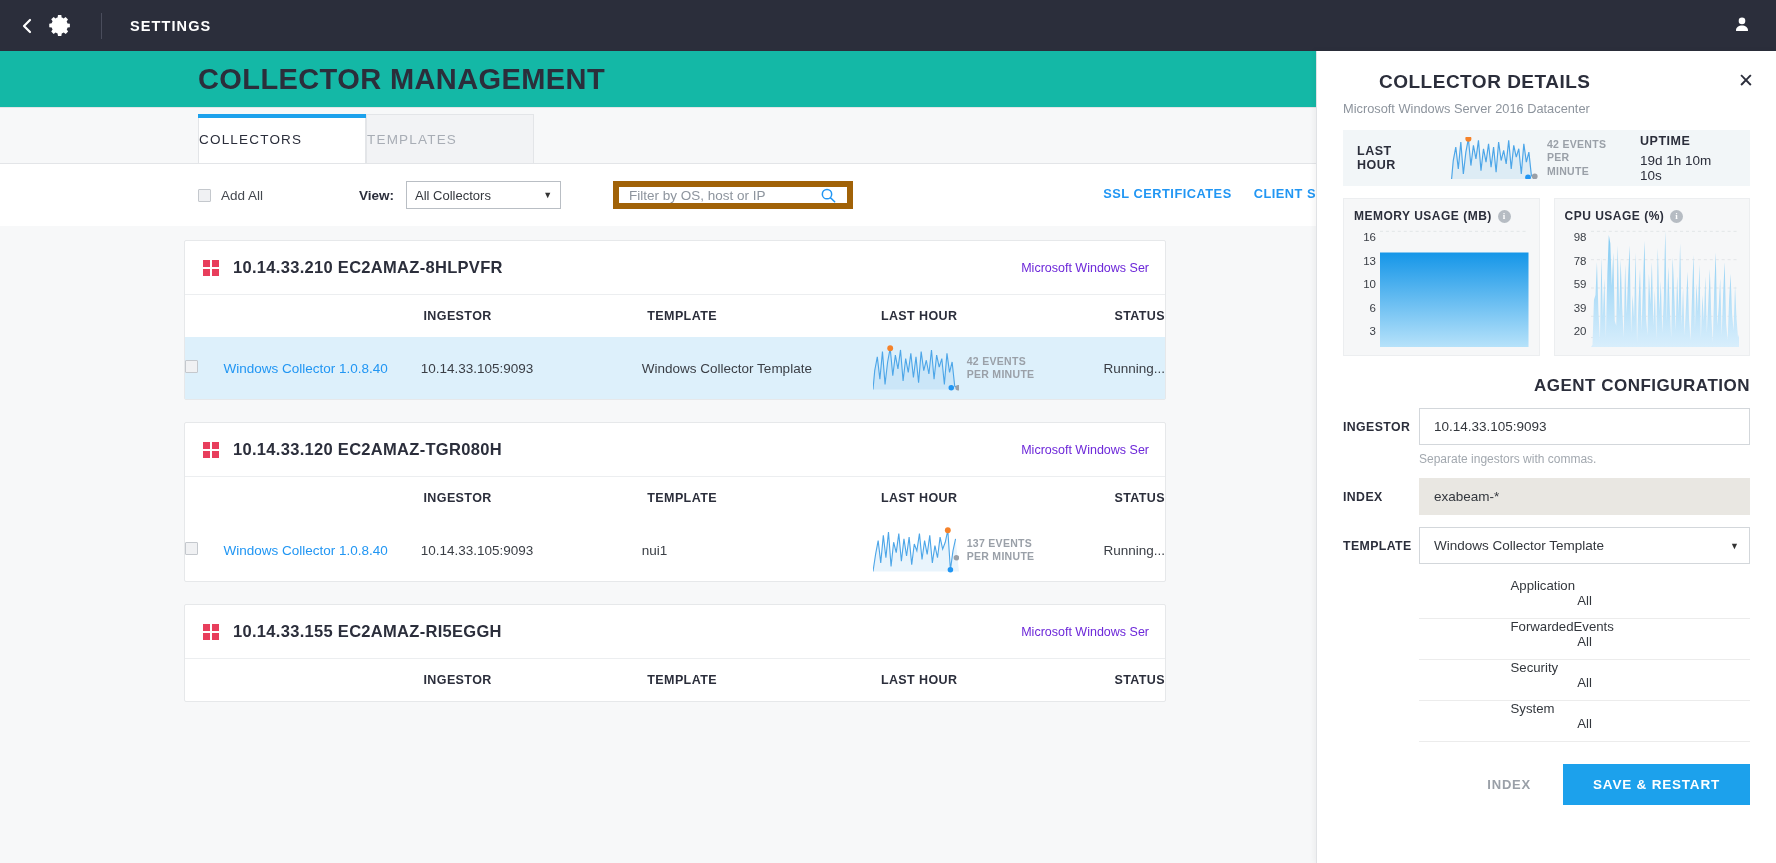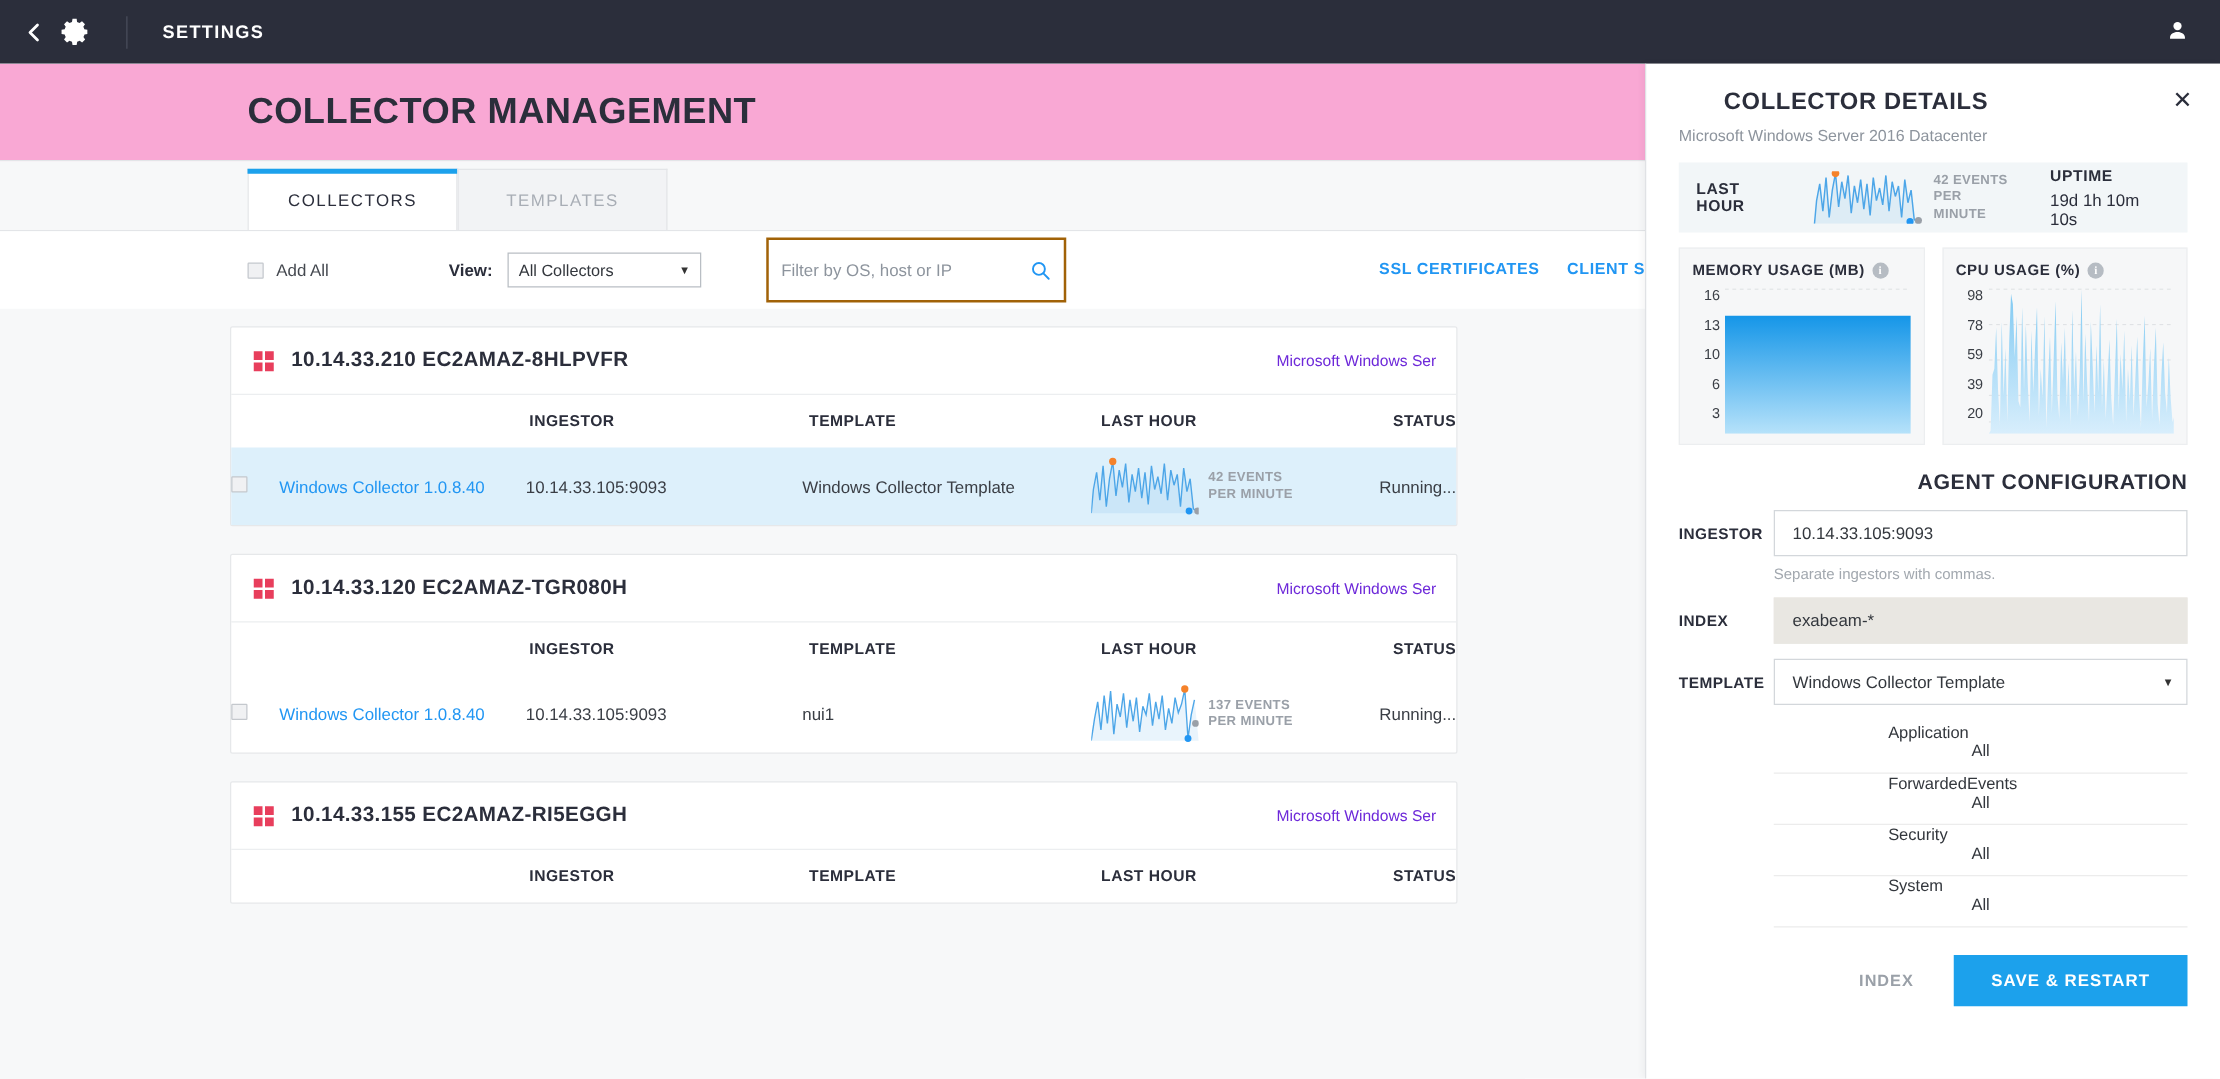--- a/index.html
+++ b/index.html
@@ -25,32 +25,32 @@
     font-family: "Liberation Sans Narrow","Liberation Sans", sans-serif;
   }
   .tb-user { position: absolute; right: 23px; top: 14px; color:#ffffff; cursor:pointer; }
 
   
   .main {
     position: absolute; top: 51px; left: 0; width: 1316px; height: 812px;
     background: #f7f8f9; overflow: hidden;
   }
   .page-head {
-    height: 78px; background: #f9a8d4; border-bottom: 1px solid #e3e5e8;
+    height: 57px; background: #14b8a6; border-bottom: 1px solid #e3e5e8;
     display:flex; align-items:center;
   }
   .page-title {
     margin-left: 198px; font-size: 29px; font-weight: 700;
     color: #2b2e3b; letter-spacing: .4px;
     font-family: "Liberation Sans Narrow","Liberation Sans", sans-serif;
   }
   .tabs { height: 56px; display: flex; padding-left: 198px; align-items: flex-end;
           border-bottom: 1px solid #e3e5e8; background: #f7f8f9; }
   .tab {
-    width: 168px; height: 49px; display:flex; align-items:center; justify-content:center;
+    width: 168px; height: 49px; display:flex; align-items:center; 
     font-size: 13.5px; letter-spacing: 1.2px; cursor: pointer;
     background: #ffffff; color: #2b2e3b; border: 1px solid #e3e5e8; border-bottom: none;
     position: relative;
   }
   .tab.active::before{
     content:""; position:absolute; top:-1px; left:-1px; right:-1px; height:4px; background:#1ca1ec;
   }
   .tab.inactive { background: #f2f3f5; color: #a8adb5; }
 
   
@@ -62,21 +62,21 @@
   }
   .addall-label { font-size: 13.5px; color: #44484f; margin-left: 10px; }
   .view-label { font-size: 13.5px; color: #2b2e3b; font-weight: 700; margin-left: 96px; }
   .select-box {
     margin-left: 12px; width: 155px; height: 28px; border: 1px solid #b9bec4;
     background:#ffffff; display:flex; align-items:center; padding: 0 8px;
     font-size: 13px; color: #33373d; cursor:pointer; justify-content: space-between;
   }
   .caret { font-size: 9px; color:#333; }
   .filter-box {
-    margin-left: 52px; width: 240px; height: 52px; border: 2px solid #a16207;
+    margin-left: 52px; width: 240px; height: 28px; border: 6px solid #a16207;
     background:#ffffff; display:flex; align-items:center; padding: 0 10px;
     justify-content: space-between;
   }
   .filter-box input {
     border:none; outline:none; font-size: 13.5px; color:#33373d; width: 195px;
     font-family:"Liberation Sans", sans-serif; background: transparent;
   }
   .filter-box input::placeholder { color: #8d949d; }
   .links { position:absolute; right: 0; top: 22px; display:flex; gap: 22px; }
   .link { color: #2196f3; font-size: 12.8px; font-weight: 700; letter-spacing: .5px;

